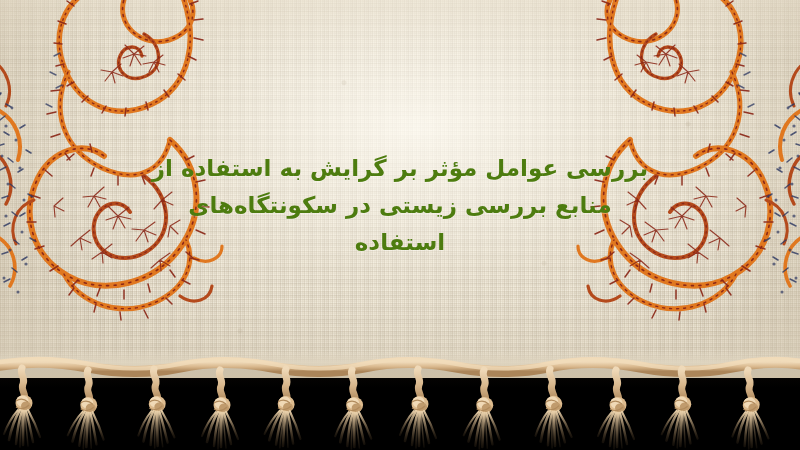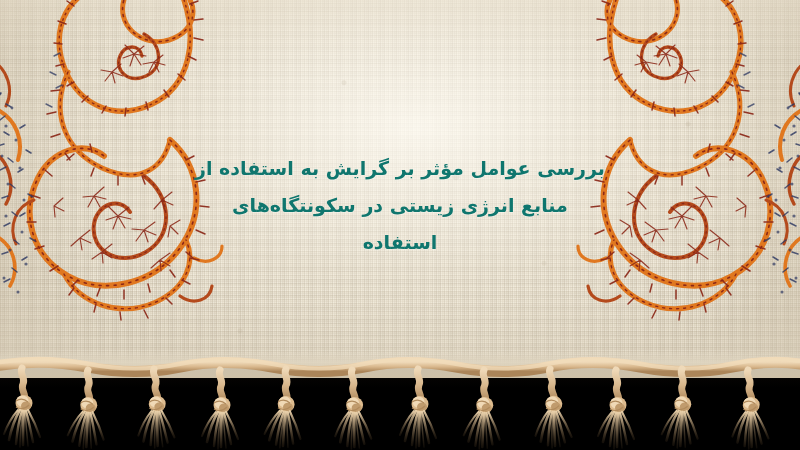--- a/index.html
+++ b/index.html
@@ -58,22 +58,22 @@
   #fringe{position:absolute;left:0;top:344px;width:800px;height:106px;pointer-events:none;}
 
   
   #title-block{
     position:absolute;left:150px;top:150px;width:500px;
     text-align:center;
     direction:rtl;
     z-index:5;
   }
   .title-line{
-    color:#0f766e;
-    font-size:19px;
+    color:#4d7c0f;
+    font-size:23px;
     line-height:37px;
     font-weight:700;
     white-space:nowrap;
     letter-spacing:0px;
     text-shadow:0 1px 0 rgba(255,255,255,.28);
   }
 </style>
 </head>
 <body>
 
@@ -341,17 +341,17 @@
       <use href="#tassel" x="484" y="26" transform="rotate(2 484 26)"></use>
       <use href="#tassel" x="550" y="25" transform="rotate(-3 550 25)"></use>
       <use href="#tassel" x="616" y="26"></use>
       <use href="#tassel" x="682" y="25" transform="rotate(2 682 25)"></use>
       <use href="#tassel" x="748" y="26" transform="rotate(-2 748 26)"></use>
     </svg>
   </div>
 
   <div id="title-block">
     <div class="title-line">بررسی عوامل مؤثر بر گرایش به استفاده از</div>
-    <div class="title-line">منابع انرژی زیستی در سکونتگاه‌های</div>
+    <div class="title-line">منابع بررسی زیستی در سکونتگاه‌های</div>
     <div class="title-line">استفاده</div>
   </div>
 
 </div>
 
 </body></html>

